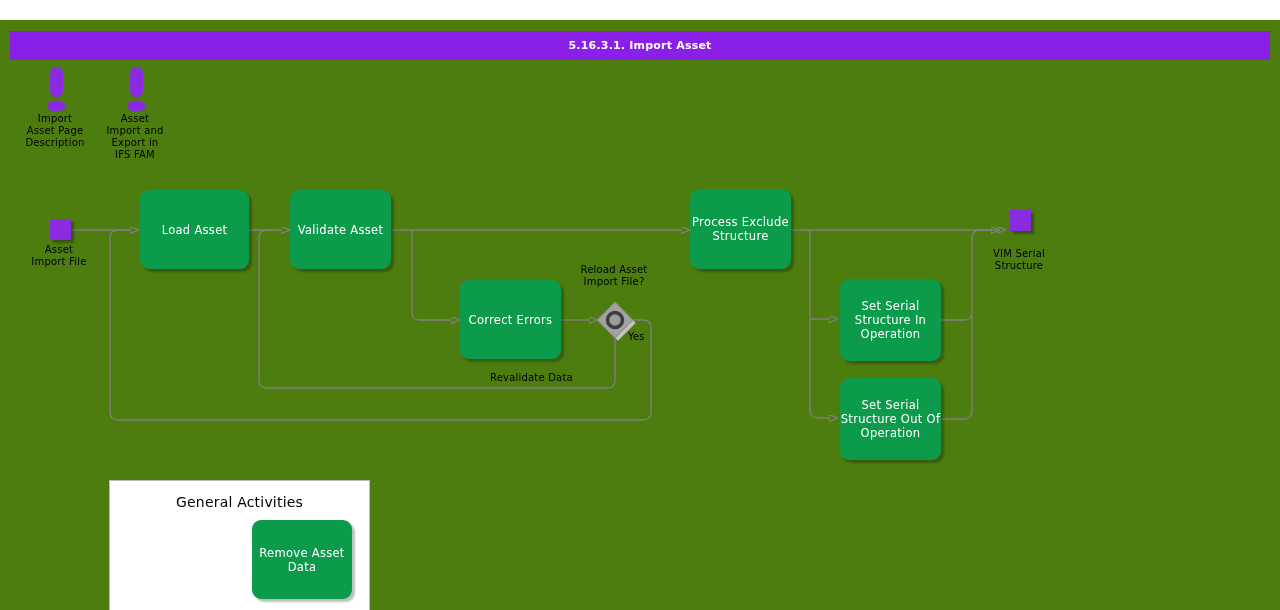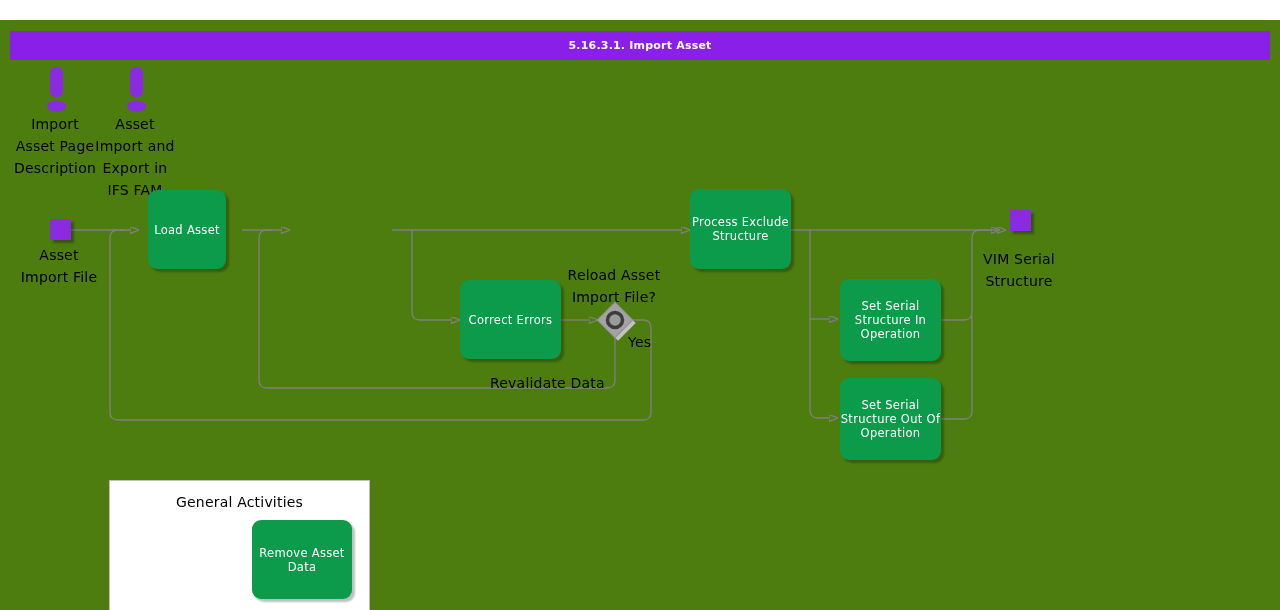--- a/index.html
+++ b/index.html
@@ -30,21 +30,21 @@
     cursor:pointer;
   }
   .task span{white-space:pre-line;}
 
   .event-square{
     position:absolute;width:21px;height:21px;background:var(--purple,#8A2BE2);
     box-shadow:3px 3px 2px rgba(0,0,0,0.3);cursor:pointer;
   }
 
   .diagram-label{
-    position:absolute;color:#000;font-size:14px;line-height:22px;
+    position:absolute;color:#000;font-size:10px;line-height:12px;
     text-align:center;white-space:pre-line;letter-spacing:.2px;
   }
   .diagram-label.right{text-align:left;}
   .diagram-label.left{text-align:left;}
 
   .ann-icon{position:absolute;cursor:pointer;}
 
   .group-box{
     position:absolute;left:109px;top:460px;width:261px;height:139px;
     border:1px solid #bdbdbd;background:#fff;
@@ -121,24 +121,27 @@
   </div>
   <div class="diagram-label" style="left:85px;top:93px;width:100px;">Asset
 Import and
 Export in
 IFS FAM</div>
 
   <div class="event-square" style="left:50px;top:199px;"></div>
   <div class="diagram-label" style="left:9px;top:224px;width:100px;">Asset
 Import File</div>
 
-  <div class="task" style="left:148px;top:170px;width:78px;height:79px;">
+  <div class="task" style="left:140px;top:170px;width:109px;height:79px;">
     <span>Load Asset</span>
   </div>
 
+  <div class="task" style="left:290px;top:170px;width:101px;height:79px;">
+    <span>Validate Asset</span>
+  </div>
 
   <div class="task" style="left:460px;top:260px;width:101px;height:79px;">
     <span>Correct Errors</span>
   </div>
 
   <div class="task" style="left:690px;top:169px;width:101px;height:80px;">
     <span>Process Exclude
 Structure</span>
   </div>
 

